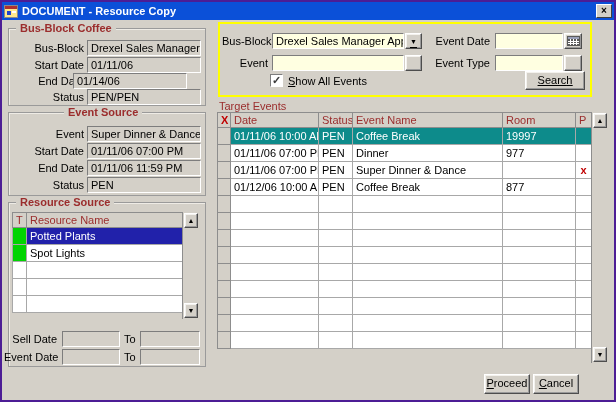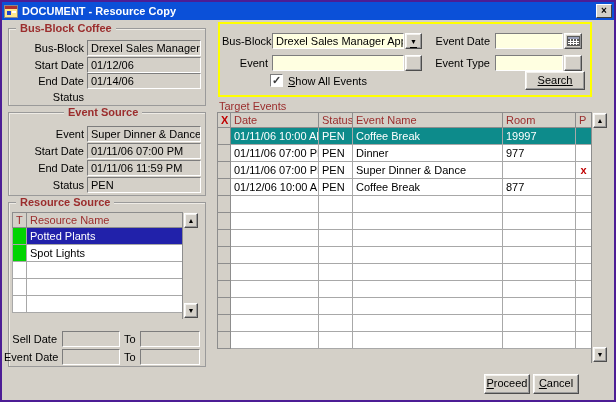--- a/index.html
+++ b/index.html
@@ -99,24 +99,25 @@
     </svg>
     <span>DOCUMENT - Resource Copy</span>
     <div class="close-btn">×</div>
   </div>
 
   <div class="group" style="left:6px; top:26px; width:198px; height:78px;"></div>
   <div class="group-label" style="left:14px; top:20px;">Bus-Block Coffee</div>
   <div class="lbl" style="left:6px; top:40px; width:76px;">Bus-Block</div>
   <div class="field" style="left:85px; top:38px; width:114px;">Drexel Sales Manager Appr</div>
   <div class="lbl" style="left:6px; top:57px; width:76px;">Start Date</div>
-  <div class="field" style="left:85px; top:55px; width:114px;">01/12/06</div>
+  <div class="field" style="left:85px; top:55px; width:114px;">01/11/06</div>
   <div class="lbl" style="left:6px; top:73px; width:76px;">End Date</div>
-  <div class="field" style="left:85px; top:71px; width:114px;">01/14/06</div>
+  <div class="field" style="left:71px; top:71px; width:114px;">01/14/06</div>
   <div class="lbl" style="left:6px; top:89px; width:76px;">Status</div>
+  <div class="field" style="left:85px; top:87px; width:114px;">PEN/PEN</div>
 
   <div class="group" style="left:6px; top:110px; width:198px; height:84px;"></div>
   <div class="group-label" style="left:14px; top:104px;margin-left:48px;">Event Source</div>
   <div class="lbl" style="left:6px; top:126px; width:76px;">Event</div>
   <div class="field" style="left:85px; top:124px; width:114px;">Super Dinner &amp; Dance</div>
   <div class="lbl" style="left:6px; top:143px; width:76px;">Start Date</div>
   <div class="field" style="left:85px; top:141px; width:114px;">01/11/06 07:00 PM</div>
   <div class="lbl" style="left:6px; top:160px; width:76px;">End Date</div>
   <div class="field" style="left:85px; top:158px; width:114px;">01/11/06 11:59 PM</div>
   <div class="lbl" style="left:6px; top:177px; width:76px;">Status</div>

